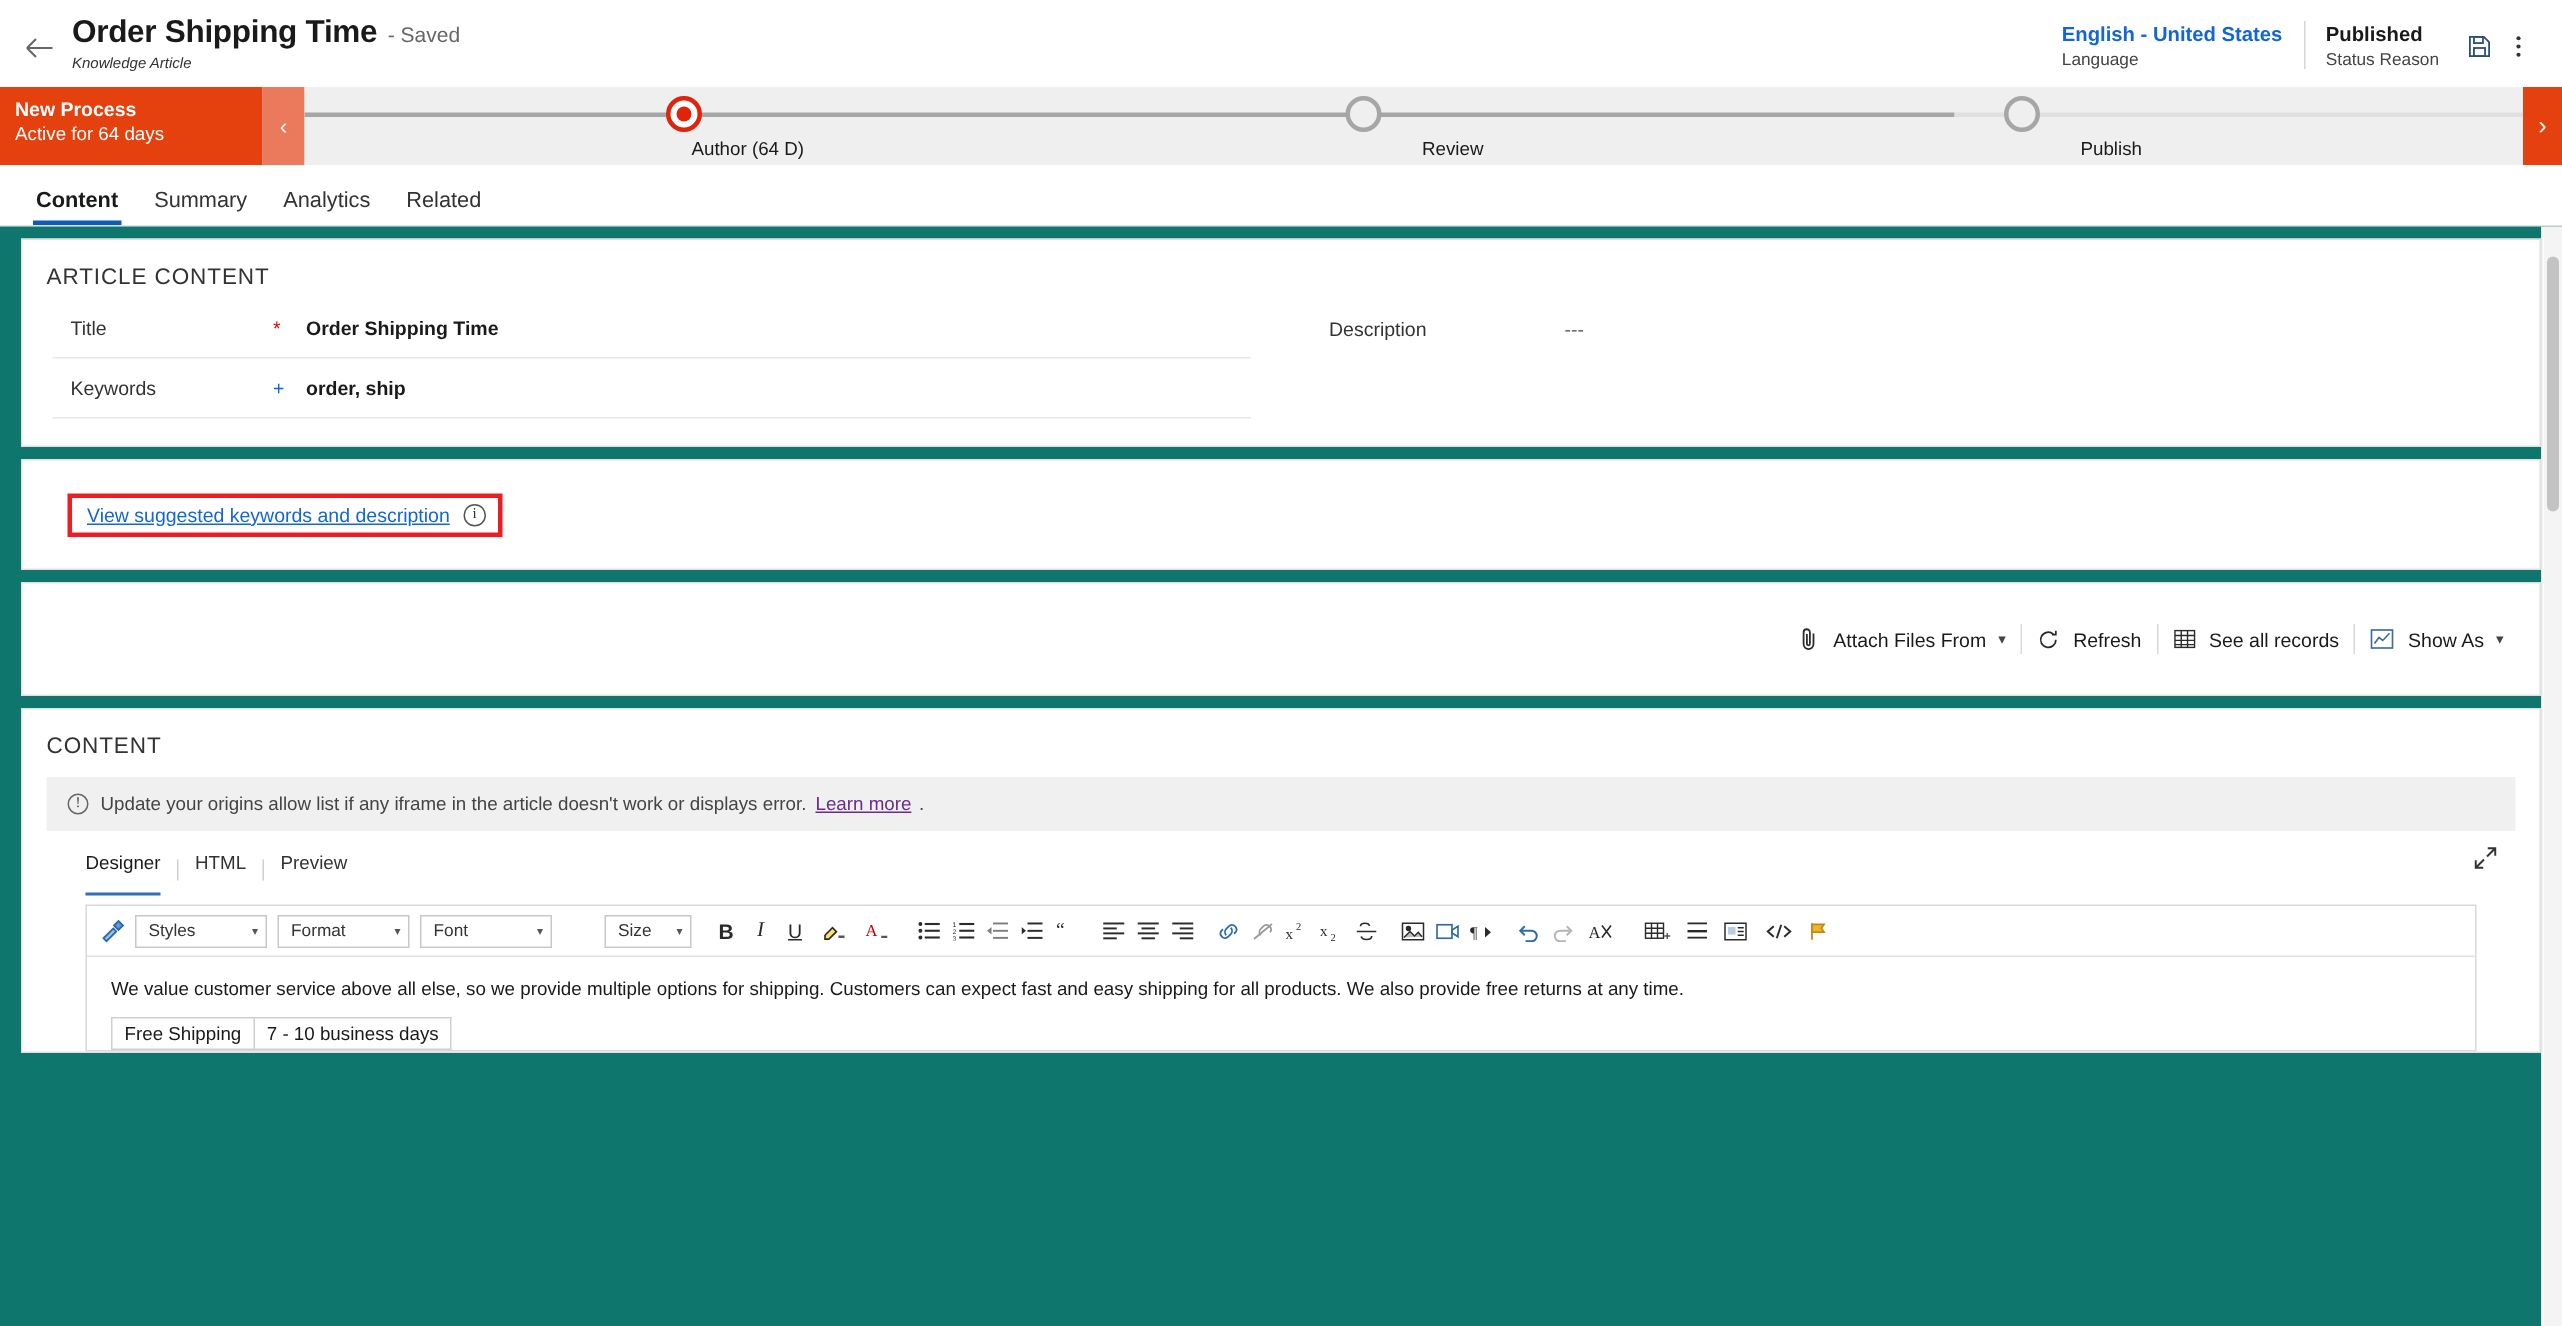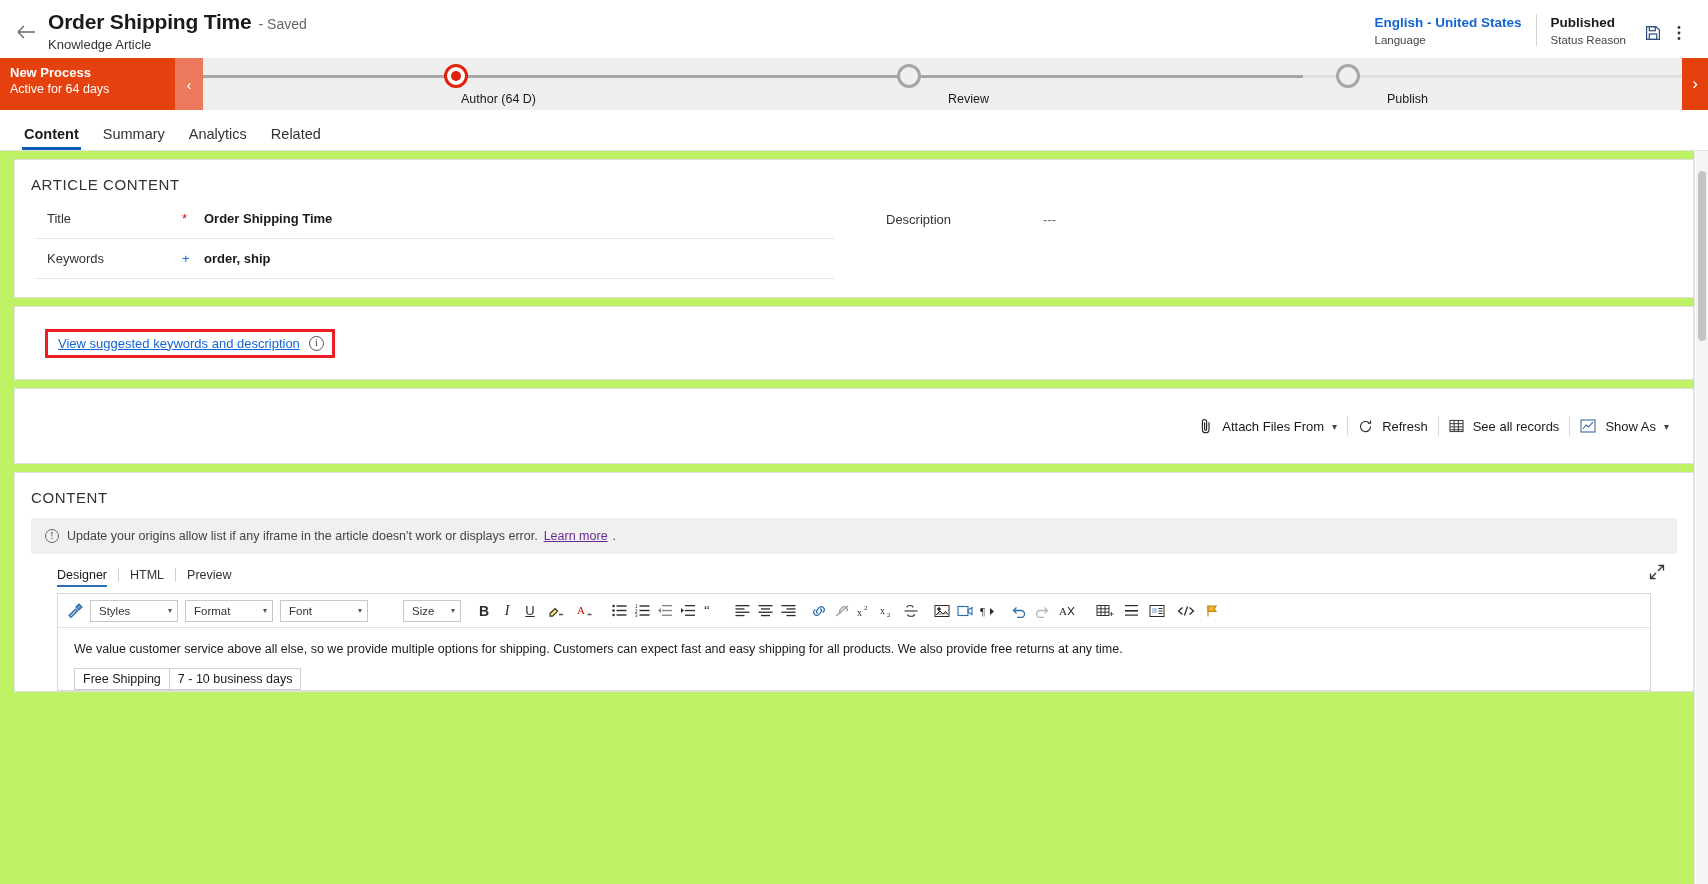--- a/index.html
+++ b/index.html
@@ -32,25 +32,25 @@
   .title-block { margin-left: 8px; flex: 0 0 auto; padding-top: 4px; }
   .title-row { display: flex; align-items: baseline; }
   .rec-title {
     font-size: 21px; font-weight: bold; color: #1a1a1a;
     letter-spacing: -0.2px;
   }
   .rec-saved {
     font-size: 14px; color: #666; margin-left: 7px;
   }
   .rec-subtitle {
-    font-size: 13px; color: #333; margin-top: 3px;
+    font-size: 10px; color: #333; margin-top: 3px; font-style: italic;
   }
   .header-spacer { flex: 1 1 auto; }
   .header-right {
-    display: flex; align-items: flex-end; padding-top: 8px;
+    display: flex; align-items: center; padding-top: 8px;
   }
   .hdr-field { padding: 0 14px; text-align: left; }
   .hdr-field.bordered { border-left: 1px solid #d6d6d6; }
   .hdr-value { font-size: 13.5px; color: #1a1a1a; font-weight: 600; line-height: 18px; }
   .hdr-value.link { color: #1466d2; }
   .hdr-label { font-size: 11.5px; color: #444; margin-top: 2px; }
   .hdr-icon {
     width: 26px; height: 26px; margin-top: 2px;
     display: flex; align-items: center; justify-content: center;
     color: #333; cursor: pointer;
@@ -126,21 +126,21 @@
   }
   .tab.active { font-weight: bold; color: #1a1a1a; }
   .tab.active::after {
     content: ""; position: absolute; left: 8px; right: 8px; bottom: 0;
     height: 3px; background: #0b5cb5;
   }
 
   
   .content-area {
     height: 733px;
-    background: #bef264;
+    background: #0f766e;
     overflow: hidden;
     position: relative;
     padding: 0 14px;
   }
   .card {
     background: #ffffff;
     border: 1px solid #e0e0e0;
     margin-top: 8px;
   }
   .section-head {
@@ -228,21 +228,21 @@
   .notice a { color: #6a2a8f; text-decoration: underline; cursor: pointer; }
   .notice .dot-after { margin-left: 5px; }
 
   .editor-tabs {
     display: flex; align-items: center;
     padding: 14px 0 0 42px;
     position: relative;
   }
   .etab {
     font-size: 12.5px; color: #333;
-    padding: 0 11px 5px;
+    padding: 0 11px 15px;
     cursor: pointer; position: relative;
   }
   .etab:first-child { padding-left: 0; }
   .etab.active { color: #1a1a1a; }
   .etab.active::after {
     content: ""; position: absolute; left: 0; right: 11px; bottom: 0;
     height: 2px; background: #2f6fb8;
   }
   .etab-sep { width: 1px; height: 14px; background: #cfcfcf; margin-bottom: 5px; }
   .expand-ico {

